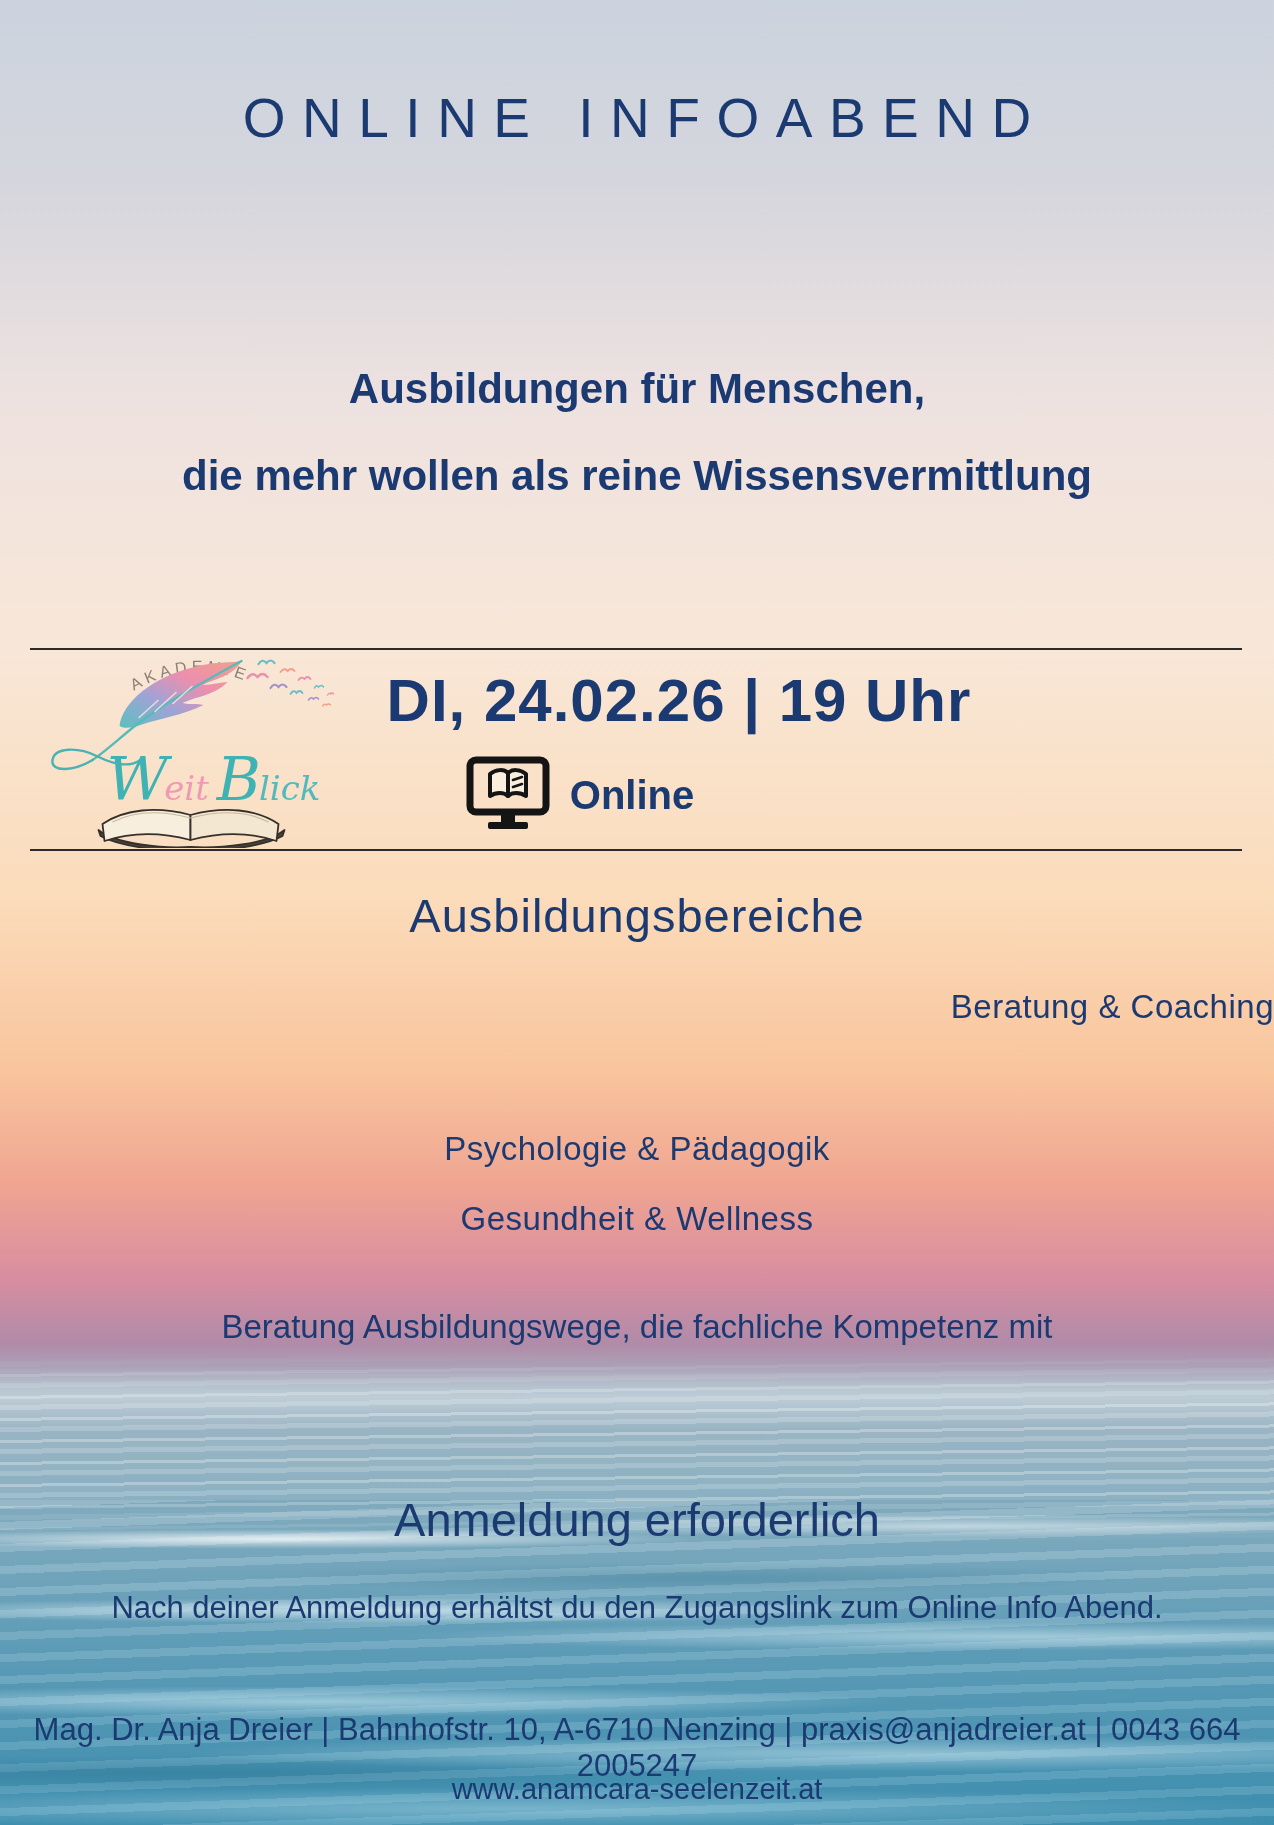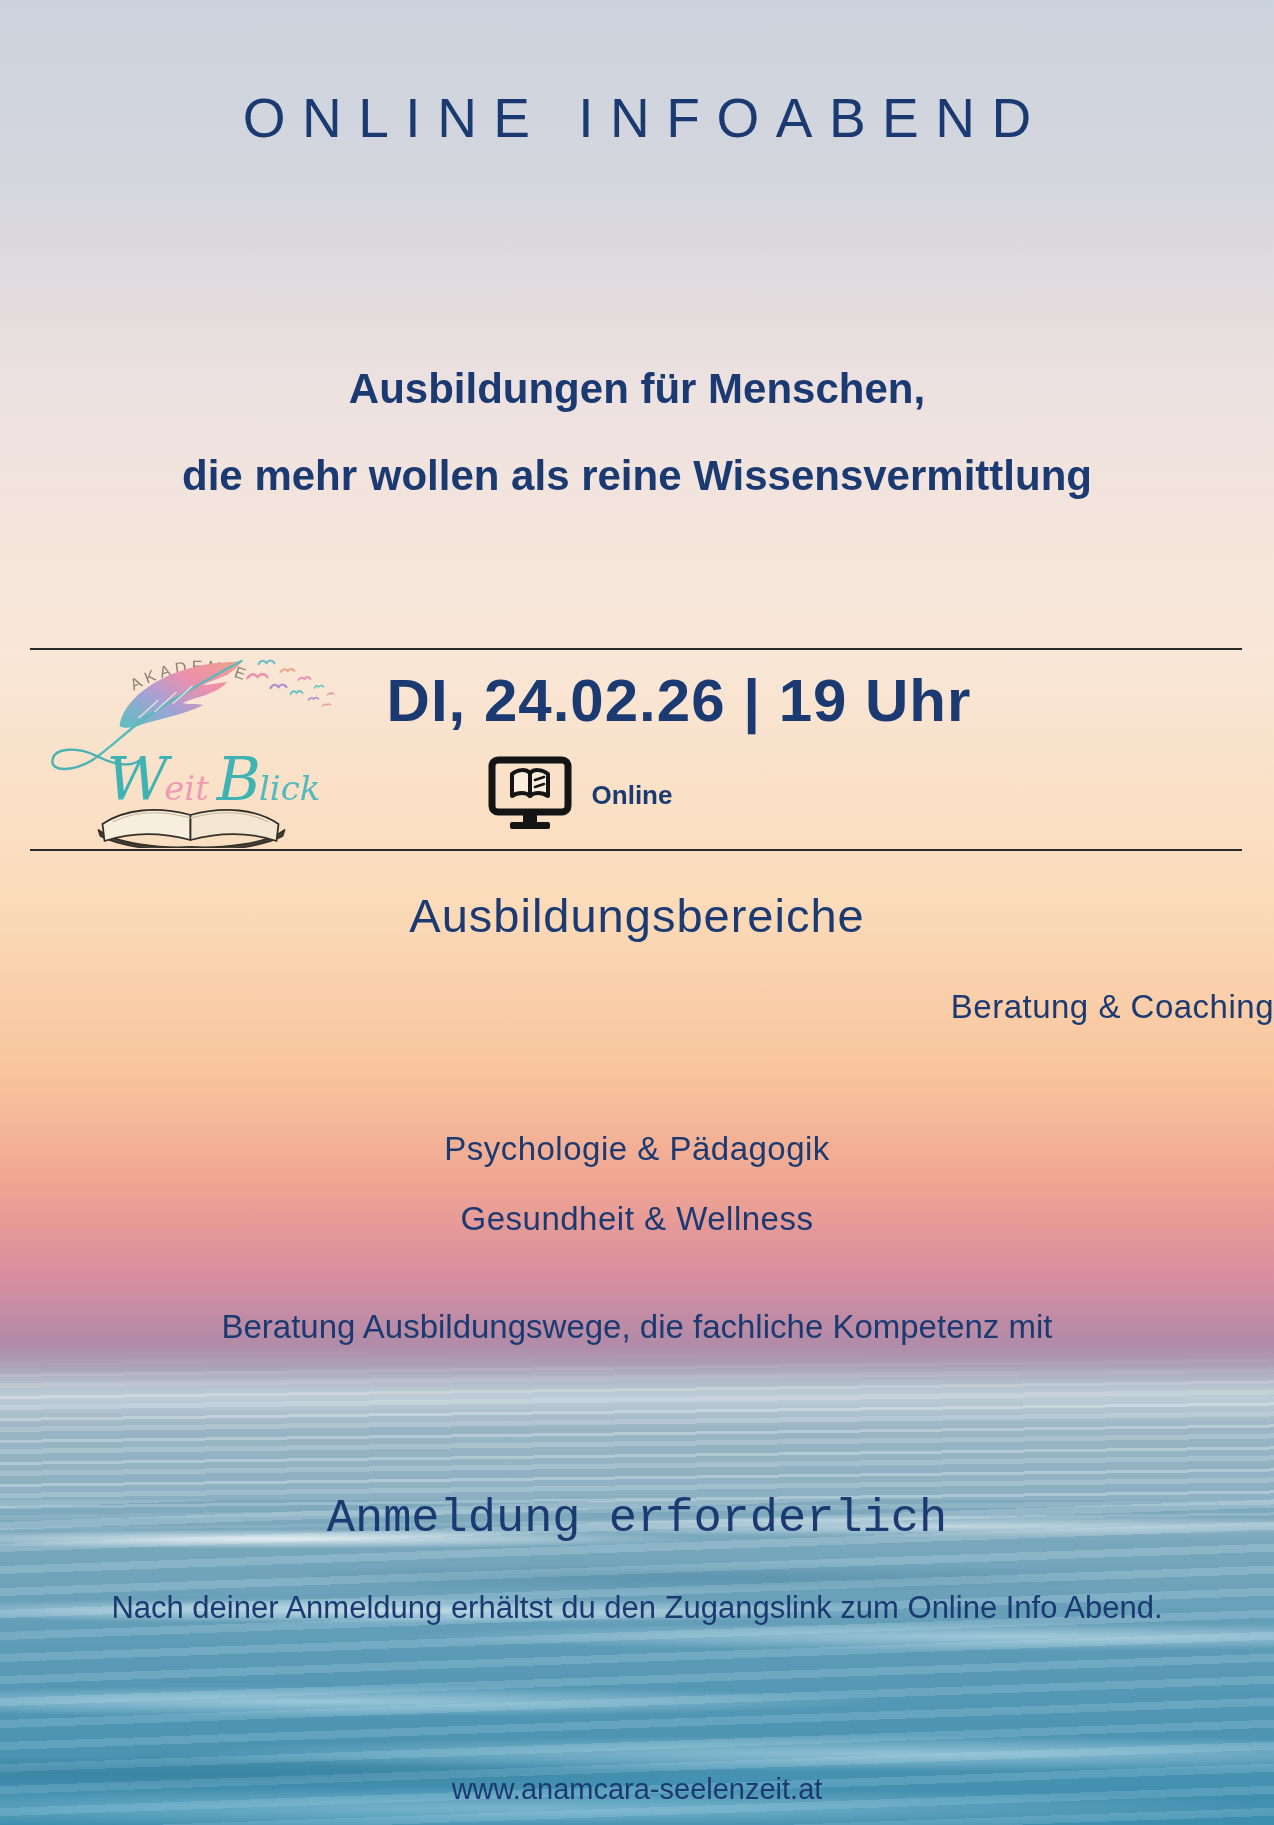--- a/index.html
+++ b/index.html
@@ -24,27 +24,27 @@
   .txt{position:absolute; left:0; right:0; text-align:center; color:#1c3a72;}
   .kicker{top:86px; font-size:55px; font-weight:500; letter-spacing:.30em; padding-left:.30em;}
   .title{top:196px; font-size:94px; font-weight:500; letter-spacing:.5px;}
   .sub1{top:365px; font-size:42px; font-weight:600;}
   .sub2{top:452px; font-size:42px; font-weight:600;}
   .rule{position:absolute; left:30px; right:32px; border-top:2px solid #2b2b2b; height:0;}
   .rule-top{top:648px;}
   .rule-bottom{top:849px;}
   .event-date{top:666px; font-size:60px; font-weight:700; letter-spacing:1px; padding-left:84px;}
   .online-row{position:absolute; top:756px; left:0; right:114px; display:flex; justify-content:center; align-items:center; gap:20px;}
-  .online-label{color:#1c3a72; font-size:26px; font-weight:600;}
+  .online-label{color:#1c3a72; font-size:40px; font-weight:600;}
   .areas-title{top:888px; font-size:47px; font-weight:500; letter-spacing:1px;}
   .area-item{font-size:33px; font-weight:400; letter-spacing:.5px;}
   .area-0{top:988px;text-align:right;} .area-1{top:1058px;} .area-2{top:1130px;} .area-3{top:1200px;}
   .pitch1{top:1308px; font-size:33px;}
   .pitch2{top:1380px; font-size:33px;}
-  .cta-title{top:1492px; font-size:47px; font-weight:500;font-family:Liberation Mono, monospace;}
+  .cta-title{top:1492px; font-size:47px; font-weight:500;}
   .cta-note{top:1590px; font-size:31px; font-weight:500;}
   .contact{top:1712px; font-size:31px; font-weight:500;}
   .website{top:1773px; font-size:29px; font-weight:500;}
 
   .logo{position:absolute; left:40px; top:648px; width:305px; height:200px;}
 
   
   .horizon-glow{position:absolute; left:0; right:0; top:1366px; height:64px;
     background:linear-gradient(180deg, rgba(255,255,255,0) 0%, rgba(255,255,255,.30) 50%, rgba(255,255,255,0) 100%);}
   .water-ripples{position:absolute; left:0; right:0; top:1352px; height:190px; opacity:.75;
@@ -152,15 +152,16 @@
   <div class="txt areas-title">Ausbildungsbereiche</div>
   <div class="txt area-item area-0">Beratung &amp; Coaching</div>
   <div class="txt area-item area-2">Psychologie &amp; Pädagogik</div>
   <div class="txt area-item area-3">Gesundheit &amp; Wellness</div>
 
   <div class="txt pitch1">Beratung Ausbildungswege, die fachliche Kompetenz mit</div>
 
   <div class="txt cta-title">Anmeldung erforderlich</div>
   <div class="txt cta-note">Nach deiner Anmeldung erhältst du den Zugangslink zum Online Info Abend.</div>
 
+  <div class="txt contact">Mag. Dr. Anja Dreier | Bahnhofstr. 10, A-6710 Nenzing | praxis@anjadreier.at | 0043 664 2005247</div>
   <div class="txt website">www.anamcara-seelenzeit.at</div>
 
 </div>
 
 </body></html>

